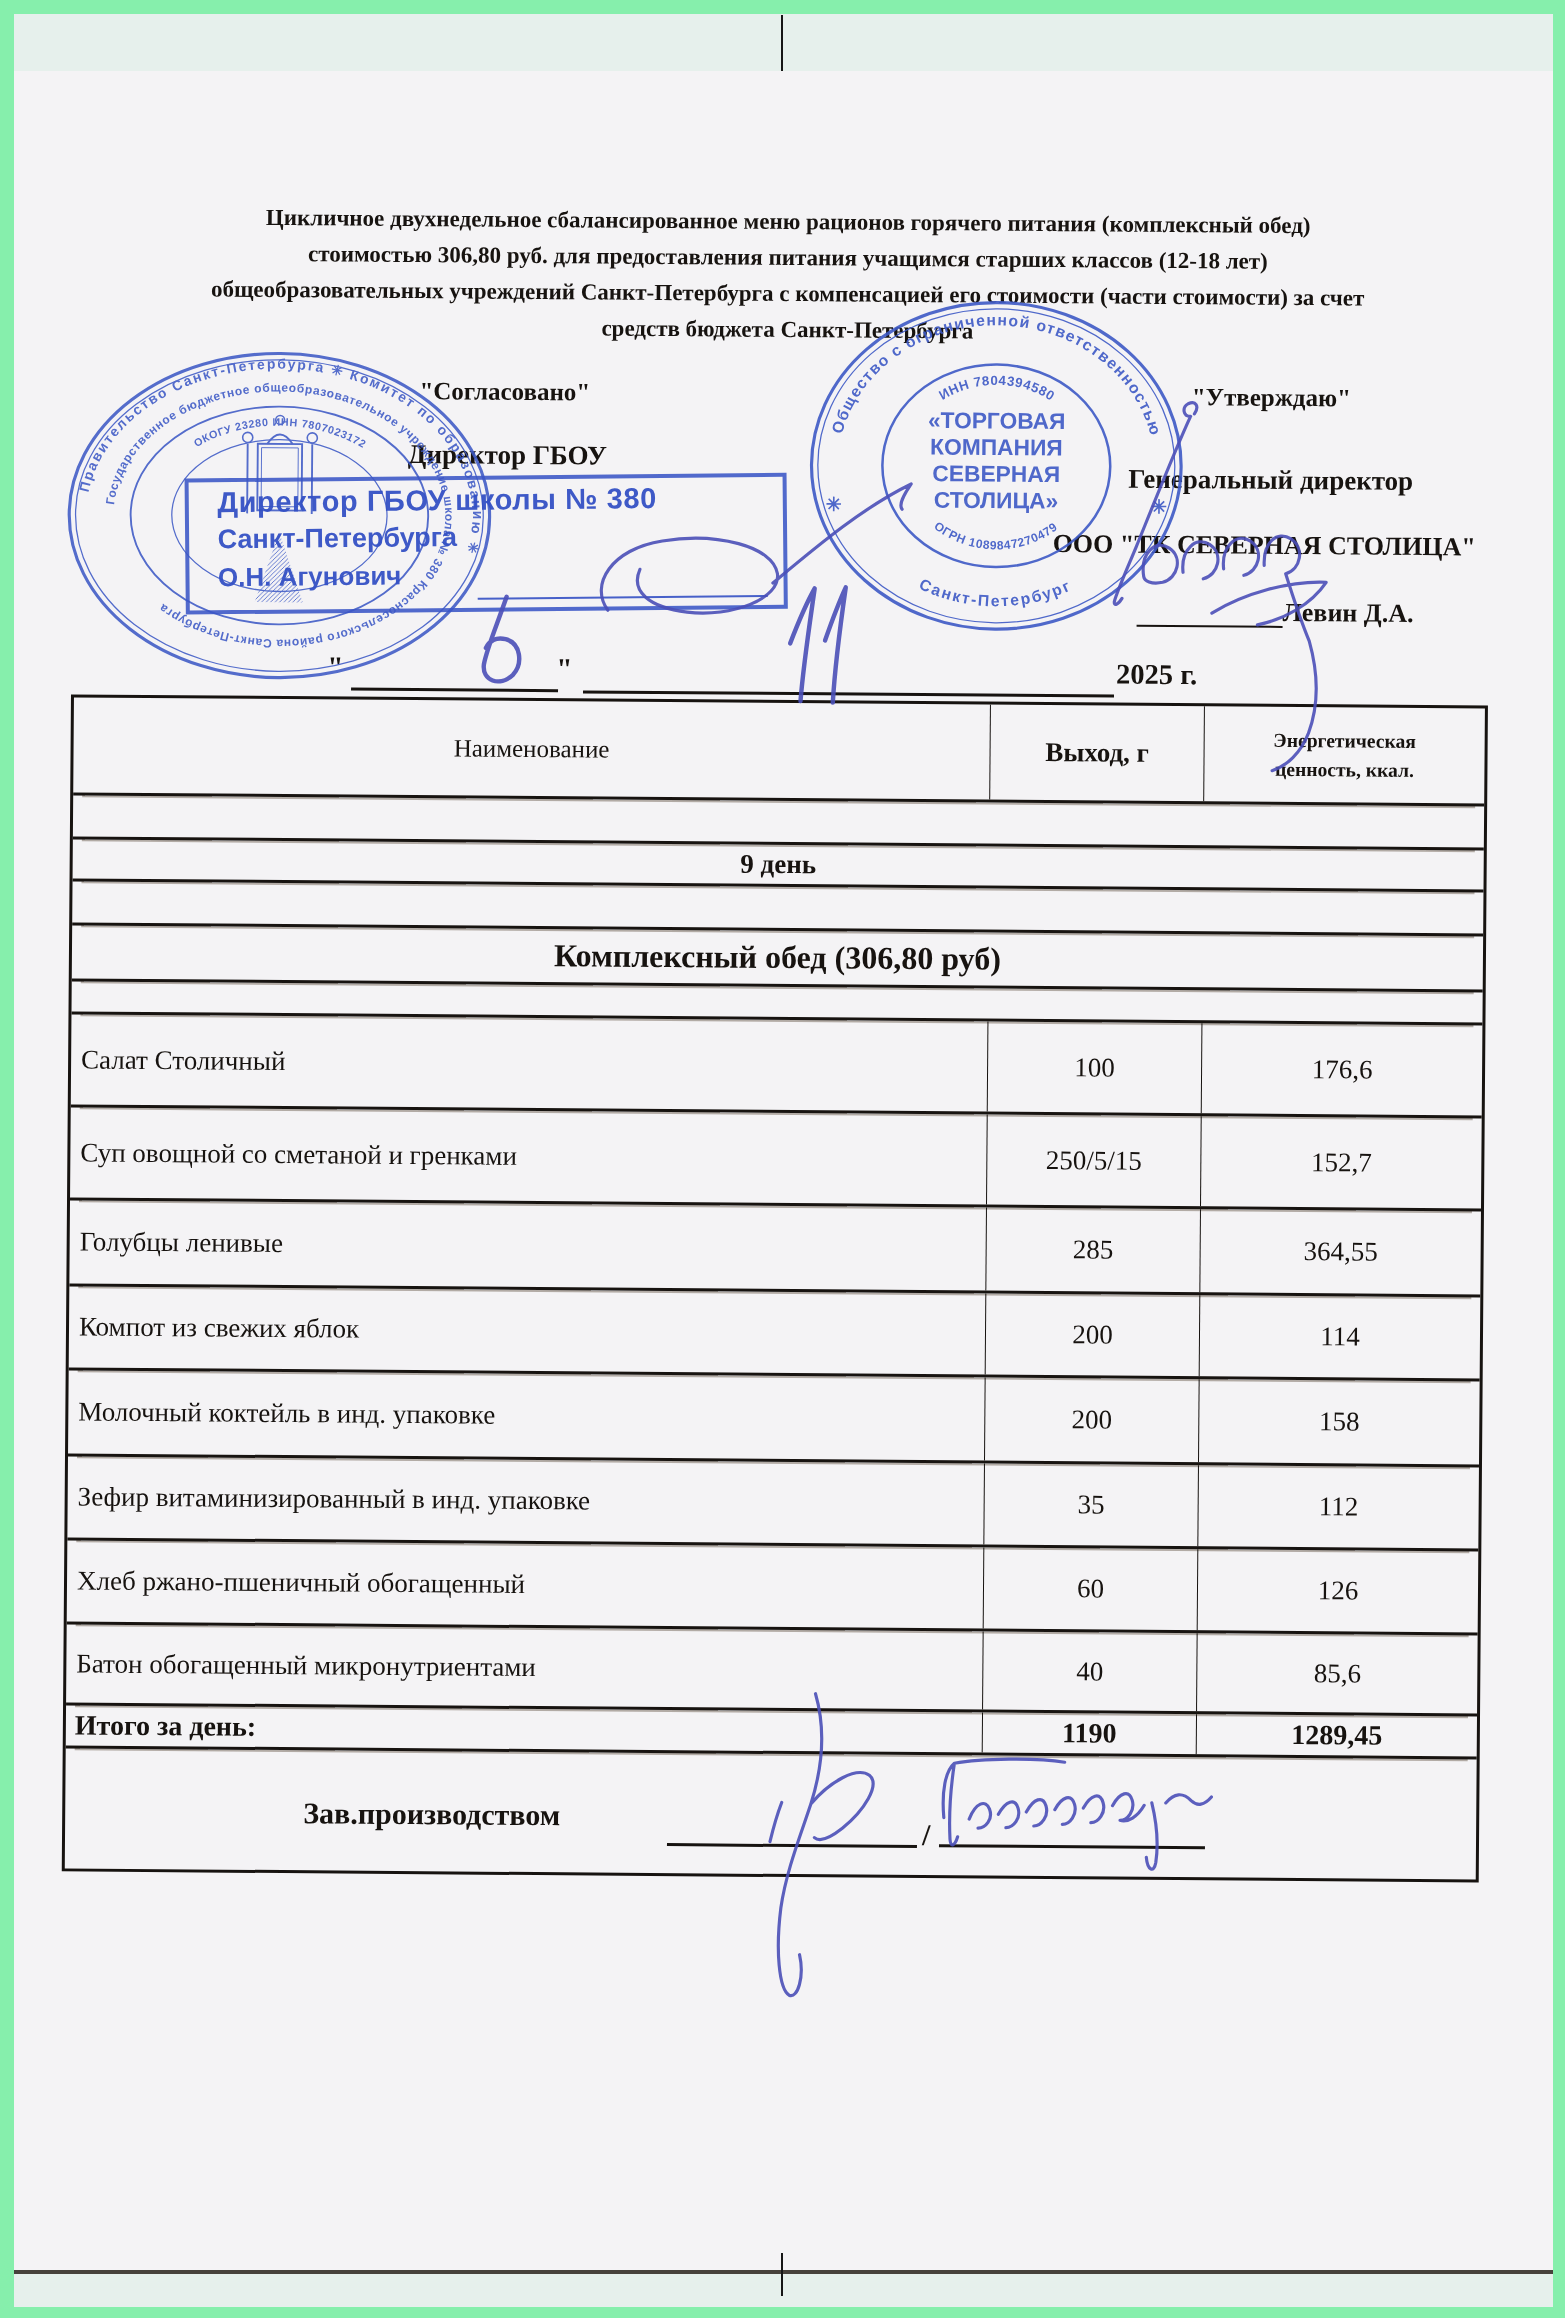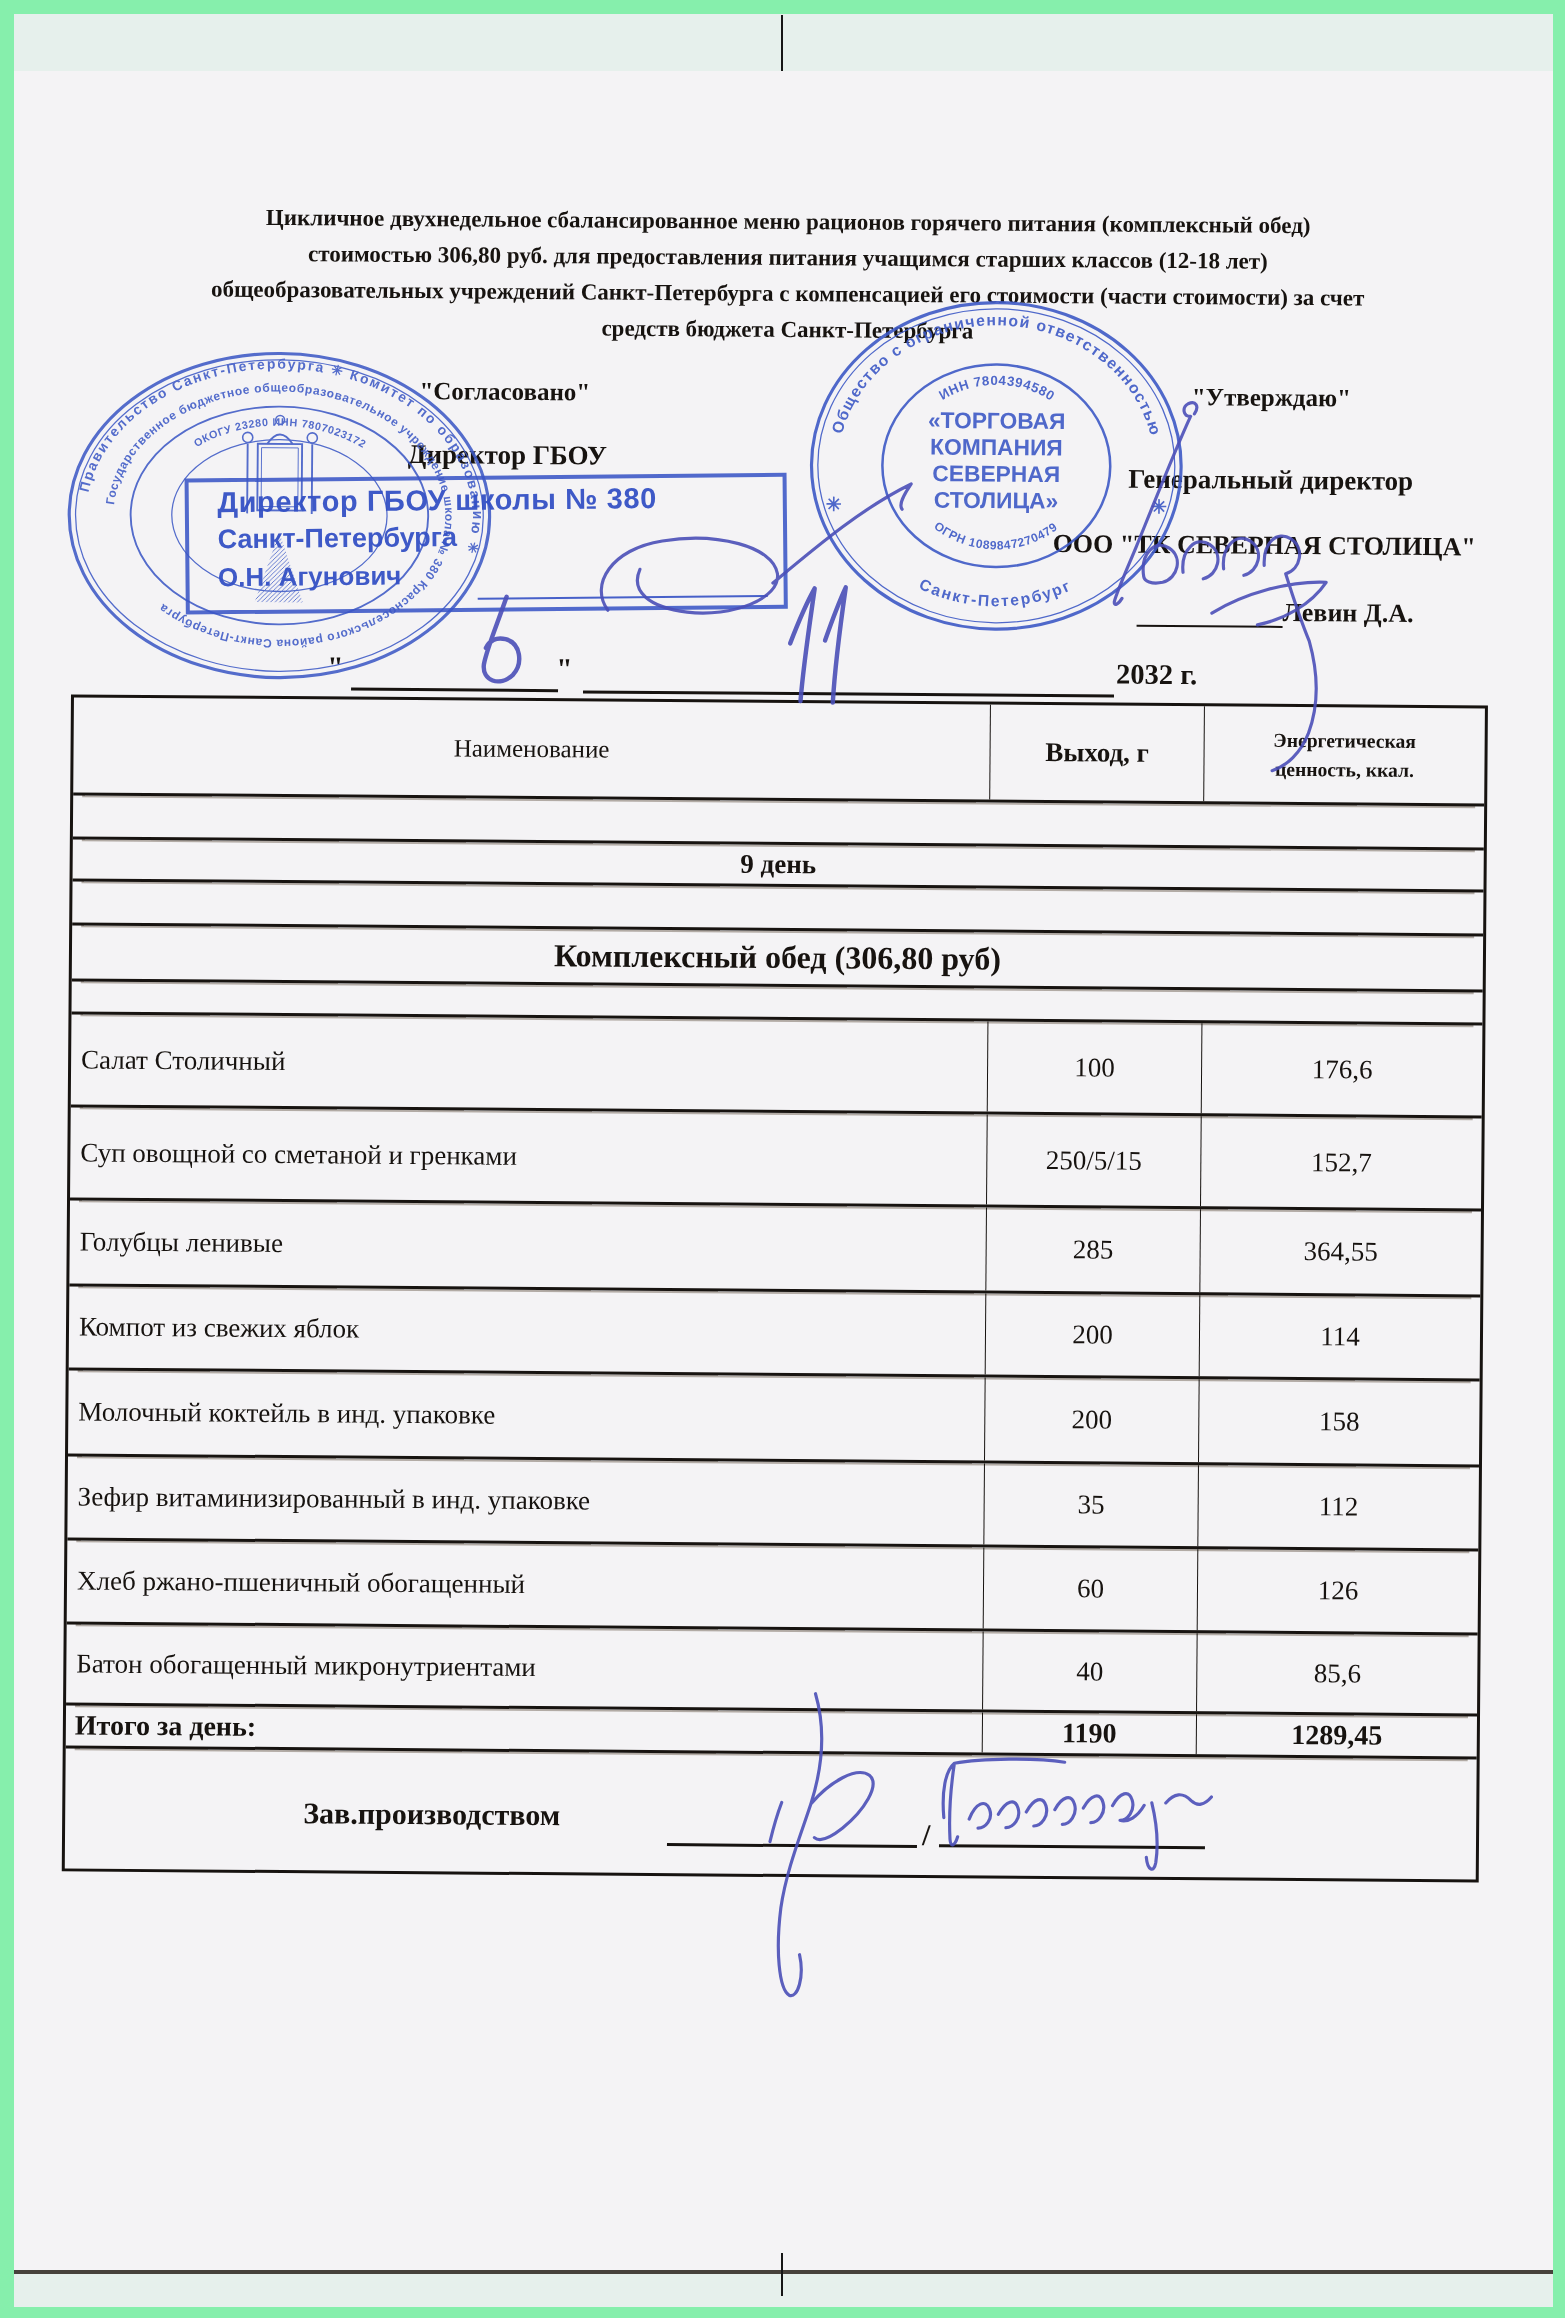--- a/index.html
+++ b/index.html
@@ -83,21 +83,21 @@
     <div class="abs ctr appr" style="left:1077px;top:461px;width:380px;font-size:27px;">Генеральный директор</div>
     <div class="abs ctr appr" style="left:1014px;top:527px;width:494px;font-size:26px;">ООО "ТК СЕВЕРНАЯ СТОЛИЦА"</div>
     <div class="abs" style="left:1134px;top:594px;">
       <span style="display:inline-block;width:146px;height:28px;border-bottom:2.5px solid #171310;vertical-align:bottom;"></span><span class="appr" style="font-size:26px;">Левин Д.А.</span>
     </div>
 
     <div class="abs dquote" style="left:325px;top:654px;">"</div>
     <div class="dline" style="left:349px;top:691px;width:207px;"></div>
     <div class="abs dquote" style="left:554px;top:654px;">"</div>
     <div class="dline" style="left:581px;top:692px;width:531px;"></div>
-    <div class="abs dyear" style="left:1114px;top:656px;">2032 г.</div>
+    <div class="abs dyear" style="left:1114px;top:656px;">2025 г.</div>
 
     <div class="abs doc-table">
       <div class="tr" style="height:98px;">
         <div class="td c1 hdr-name">Наименование</div>
         <div class="td c2 hdr-out">Выход, г</div>
         <div class="td c3">
             <div class="hdr-energy">Энергетическая ценность, ккал.</div>
           </div>
       </div>
       <div class="tr" style="height:44px;">

